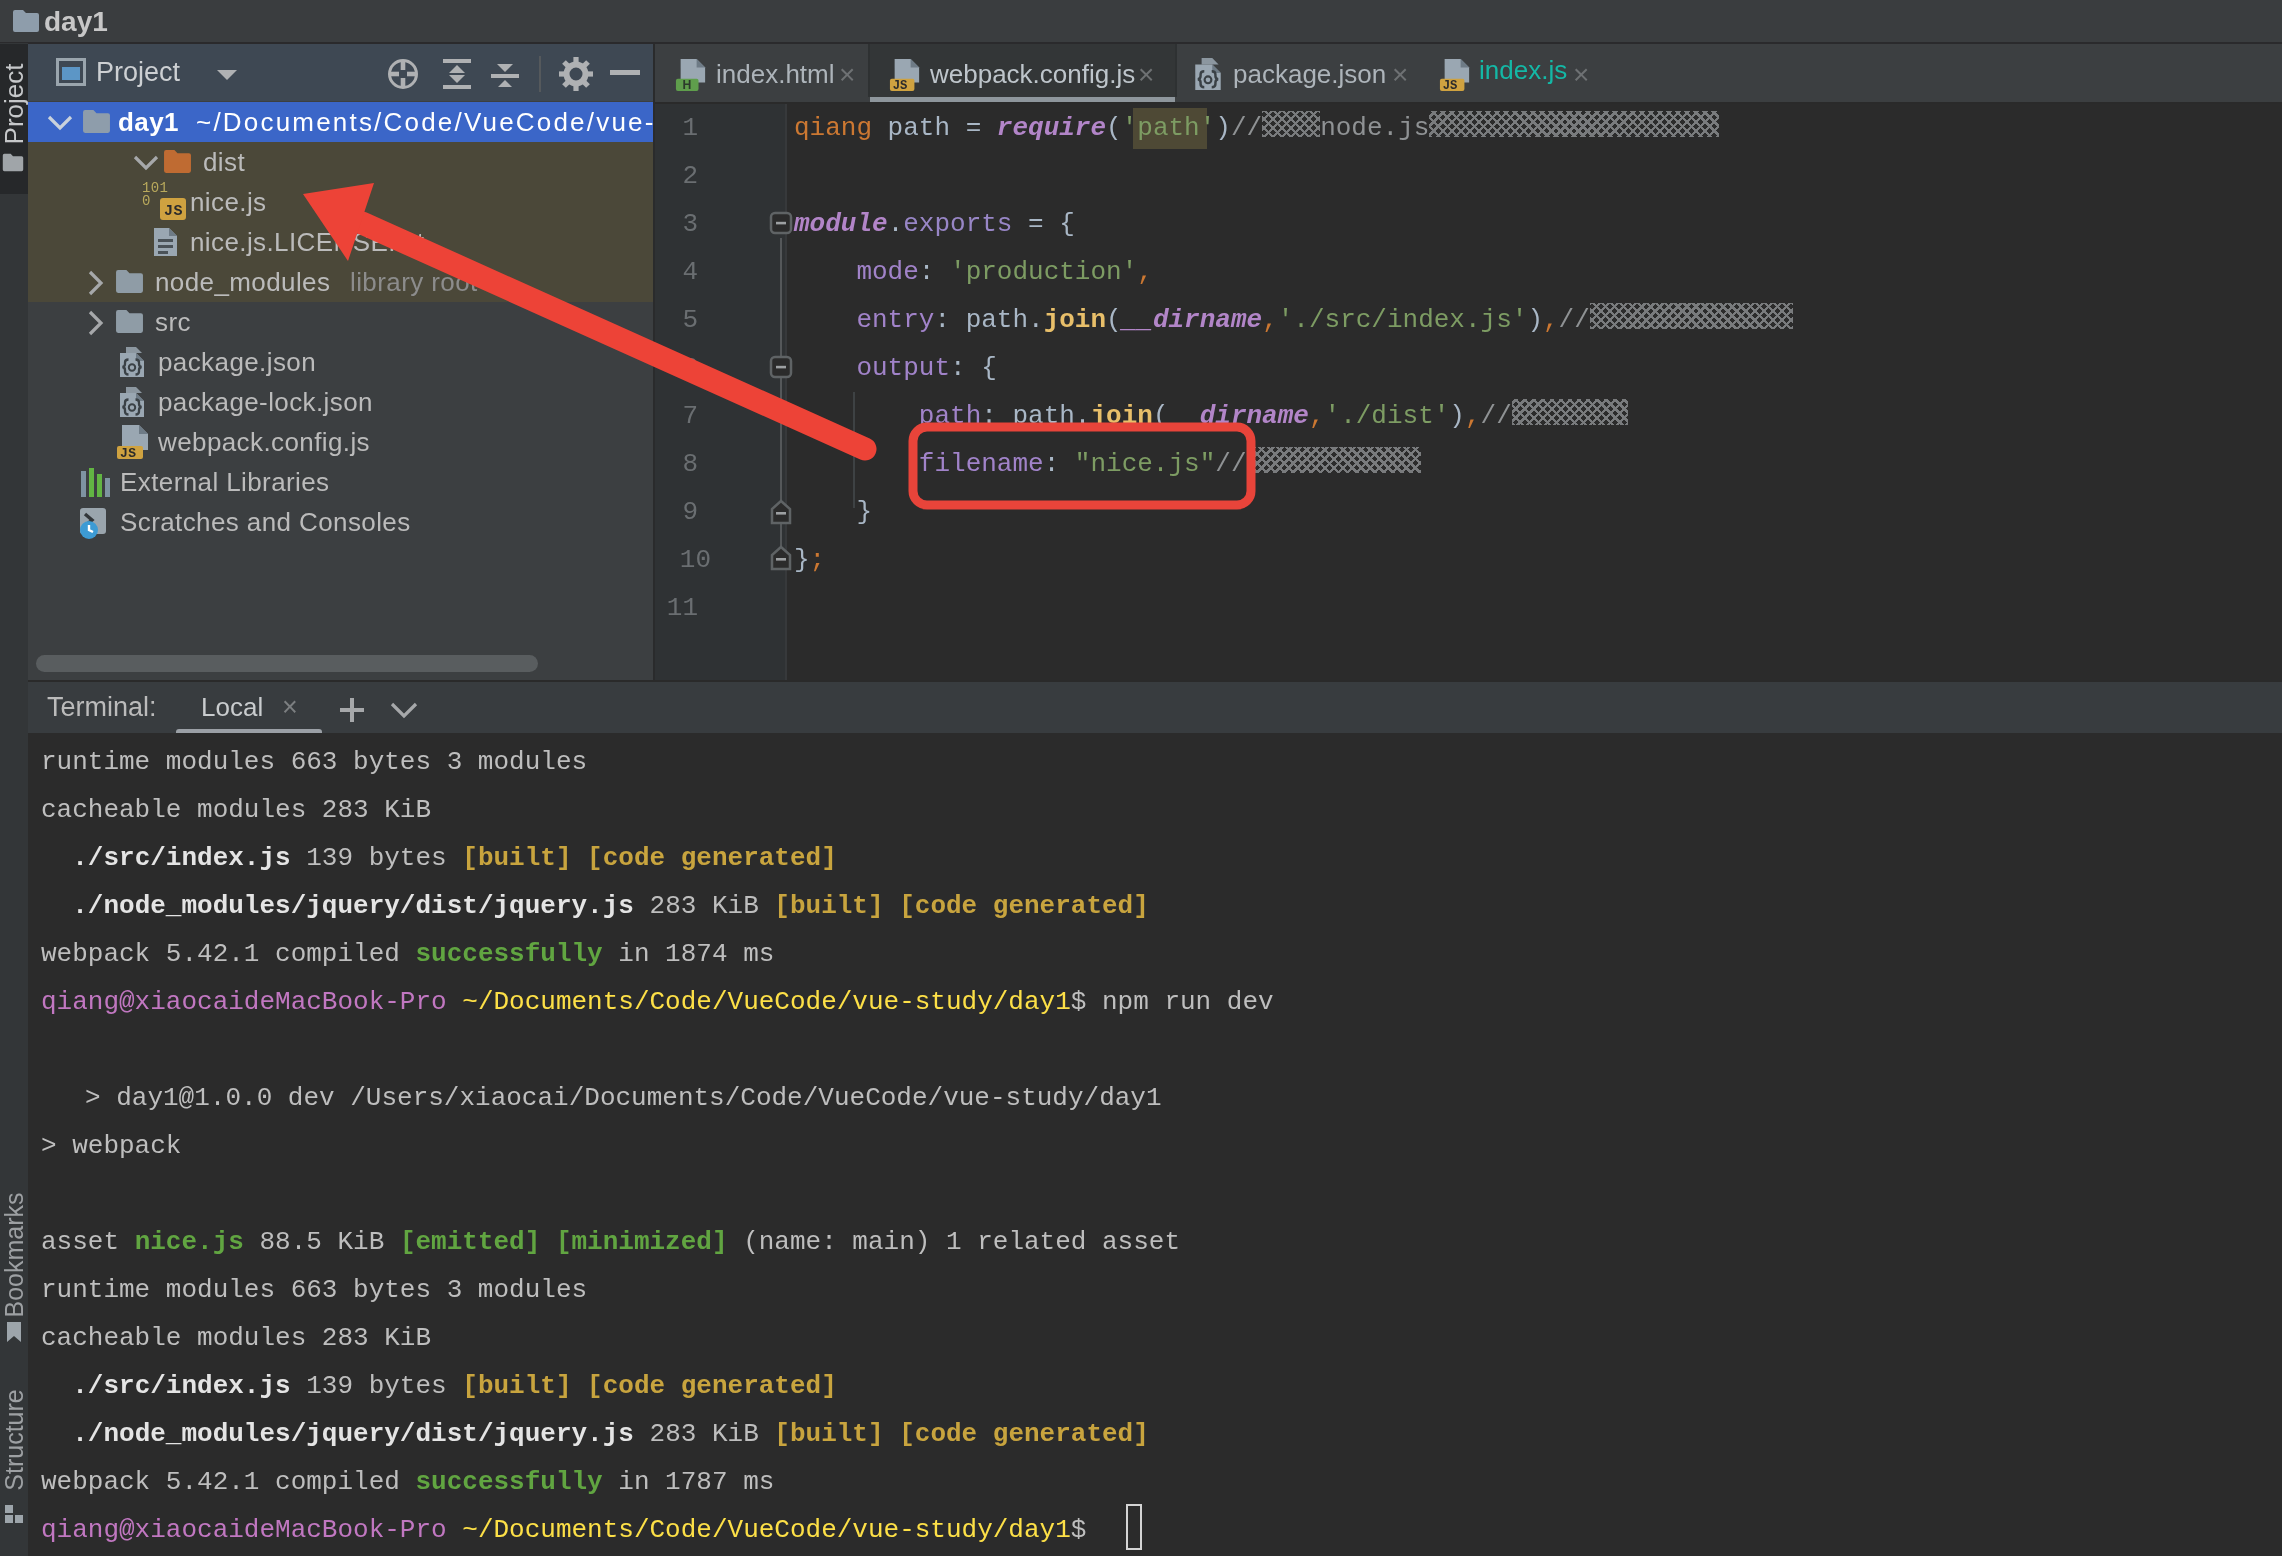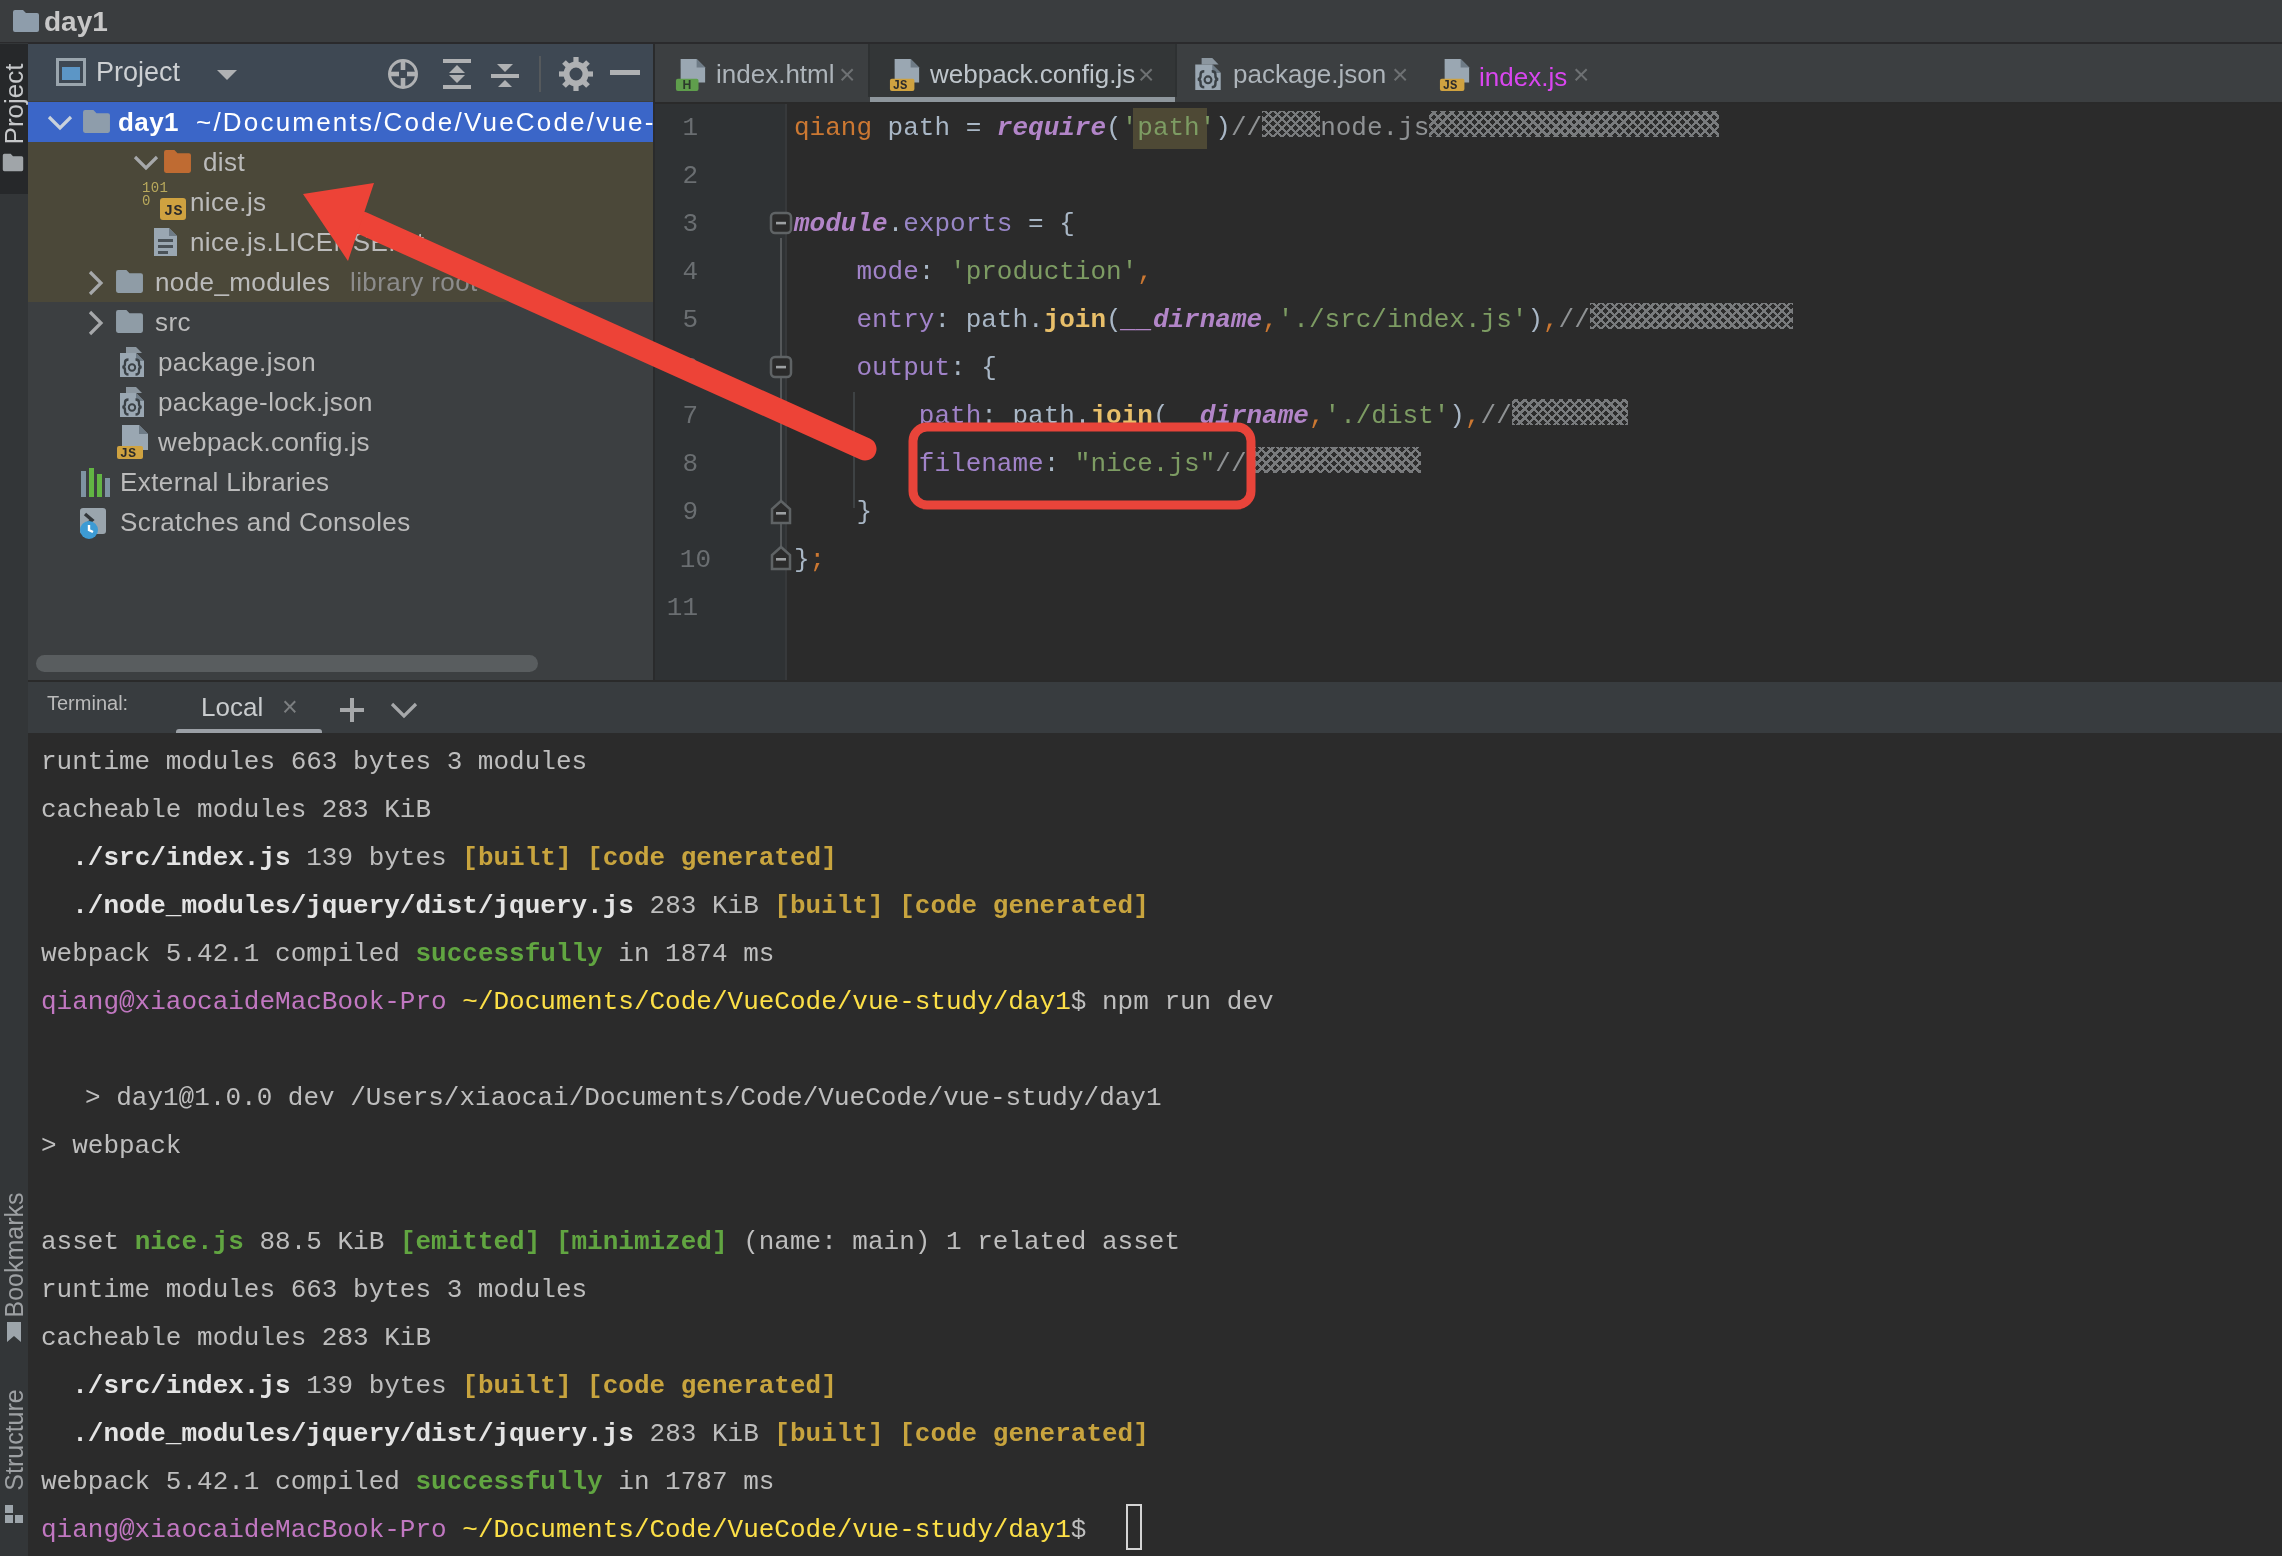--- a/index.html
+++ b/index.html
@@ -251,21 +251,21 @@
 </svg>
 <div class="abs" style="left:1233px;top:59px;font-size:26px;color:#ADB4BA;">package.json</div>
 <div class="abs" style="left:1392px;top:59px;font-size:28px;color:#6E7173;">×</div>
 
 <svg class="abs" style="left:1439px;top:57px;" width="32" height="36" viewBox="0 0 34 36">
  <path d="M6 1 h17 l9 9 v16 h-26 z" fill="#9AA7B2"></path>
     <path d="M23 1 l9 9 h-9 z" fill="#6E7B86"></path>
  <rect x="1" y="22" width="26" height="13" rx="2" fill="#CFA240"></rect>
  <text x="4" y="33" font-size="13" font-weight="bold" fill="#2B2B2B" font-family="Liberation Mono">JS</text>
 </svg>
-<div class="abs" style="left:1479px;top:62px;font-size:26px;color:#d946ef;">index.js</div>
+<div class="abs" style="left:1479px;top:55px;font-size:26px;color:#14b8a6;">index.js</div>
 <div class="abs" style="left:1573px;top:59px;font-size:28px;color:#6E7173;">×</div>
 <div class="abs" style="left:655px;top:102px;width:1627px;height:2px;background:#2A2A2A;"></div>
 <div class="abs" style="left:655px;top:104px;width:1627px;height:576px;background:#2B2B2B;"></div>
 <div class="abs" style="left:655px;top:104px;width:130px;height:576px;background:#2F3234;"></div>
 <div class="abs" style="left:785px;top:104px;width:2px;height:576px;background:#37393B;"></div>
 <div class="lnum" style="left:634px;top:104px;">1</div>
 <div class="lnum" style="left:634px;top:152px;">2</div>
 <div class="lnum" style="left:634px;top:200px;">3</div>
 <div class="lnum" style="left:634px;top:248px;">4</div>
 <div class="lnum" style="left:634px;top:296px;">5</div>
@@ -303,21 +303,21 @@
 <div class="codeline" style="top:248px;"><span class="k">    mode</span><span class="g">: </span><span class="s">'production'</span><span class="o">,</span></div>
 <div class="codeline" style="top:296px;"><span class="k">    entry</span><span class="g">: path.</span><span class="j">join</span><span class="g">(</span><span class="v">__dirname</span><span class="o">,</span><span class="s">'./src/index.js'</span><span class="g">)</span><span class="o">,</span><span class="c">//<span class="cjk" style="width:203px;"></span></span></div>
 <div class="codeline" style="top:344px;"><span class="k">    output</span><span class="g">: {</span></div>
 <div class="codeline" style="top:392px;"><span class="k">        path</span><span class="g">: path.</span><span class="j">join</span><span class="g">(</span><span class="v">__dirname</span><span class="o">,</span><span class="s">'./dist'</span><span class="g">)</span><span class="o">,</span><span class="c">//<span class="cjk" style="width:116px;"></span></span></div>
 <div class="codeline" style="top:440px;"><span class="k">        filename</span><span class="g">: </span><span class="s">"nice.js"</span><span class="c">//<span class="cjk" style="width:174px;"></span></span></div>
 <div class="codeline" style="top:488px;"><span class="g">    }</span></div>
 <div class="codeline" style="top:536px;"><span class="g">}</span><span class="o">;</span></div>
 
 <div class="abs" style="left:28px;top:680px;width:2254px;height:2px;background:#2A2A2A;"></div>
 <div class="abs" style="left:28px;top:682px;width:2254px;height:51px;background:#383C3F;"></div>
-<div class="abs" style="left:47px;top:692px;font-size:20px;color:#BBBBBB;">Terminal:</div>
+<div class="abs" style="left:47px;top:692px;font-size:27px;color:#BBBBBB;">Terminal:</div>
 <div class="abs" style="left:201px;top:692px;font-size:26px;color:#C9CCCE;">Local</div>
 <div class="abs" style="left:282px;top:692px;font-size:27px;color:#7C7F81;">×</div>
 <div class="abs" style="left:176px;top:729px;width:146px;height:7px;background:#9BA0A6;border-radius:3px;"></div>
 <svg class="abs" style="left:338px;top:696px;" width="28" height="28" viewBox="0 0 28 28">
     <rect x="12" y="2" width="4" height="24" fill="#A6A8AA"></rect>
     <rect x="2" y="12" width="24" height="4" fill="#A6A8AA"></rect>
   </svg>
 <svg class="abs" style="left:390px;top:702px;" width="28" height="17" viewBox="0 0 28 17">
     <path d="M2 2 l12 12 12-12" fill="none" stroke="#A6A8AA" stroke-width="3.2"></path>
   </svg>

